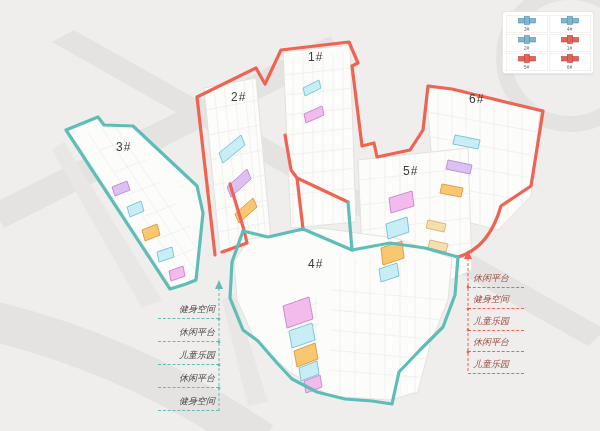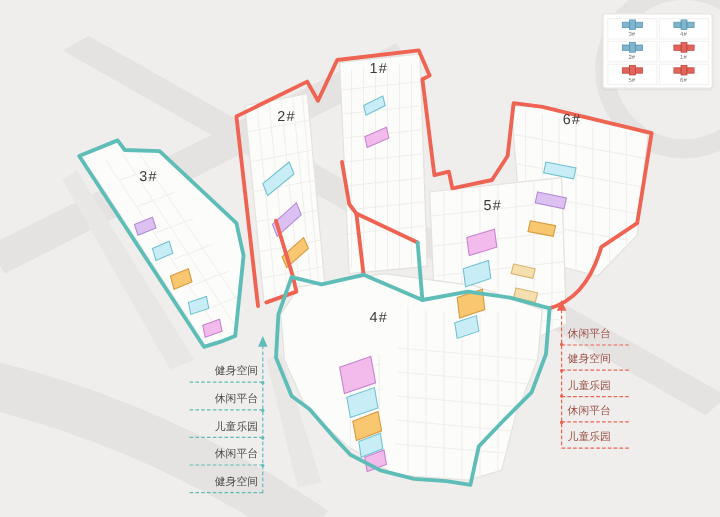--- a/index.html
+++ b/index.html
@@ -26,21 +26,21 @@
   .leader.teal{stroke:var(--teal);}
   .leader.red{stroke:var(--red);}
   .dash{stroke-dasharray:3,2;}
 
   
   .blabel{position:absolute;font-size:12px;font-weight:500;color:#3b3b3b;letter-spacing:1px;}
 
   
   .panel{position:absolute;}
   .prow{display:flex;align-items:flex-end;justify-content:flex-end;
-        font-size:9px;color:#4a4a4a;padding:0 4px 2px 0;box-sizing:border-box;}
+        font-size:9px;color:#4a4a4a;padding:0 4px 2px 0;box-sizing:border-box;font-style:italic;}
   .panel-left{left:158px;top:296px;width:61px;}
   .panel-left .prow{height:23px;border-bottom:1px dashed var(--teal);}
   .panel-right{left:468px;top:266px;width:56px;}
   .panel-right .prow{height:21.5px;border-bottom:1px dashed var(--red);
         justify-content:flex-start;padding:0 0 2px 5px;color:#9c4f45;}
 
   
   .legend{position:absolute;left:502px;top:11px;width:92px;height:63px;
         background:#ffffff;border:1px solid #e9e6e4;border-radius:3px;
         box-shadow:0 1px 2px rgba(0,0,0,0.06);

